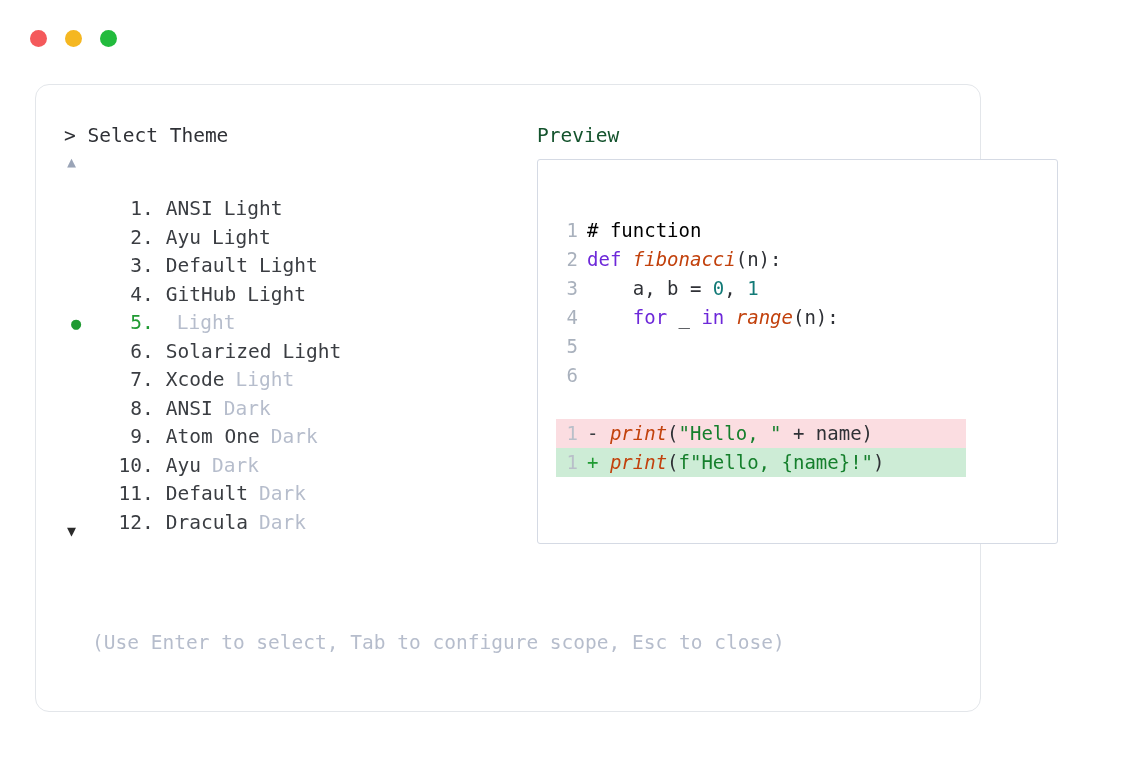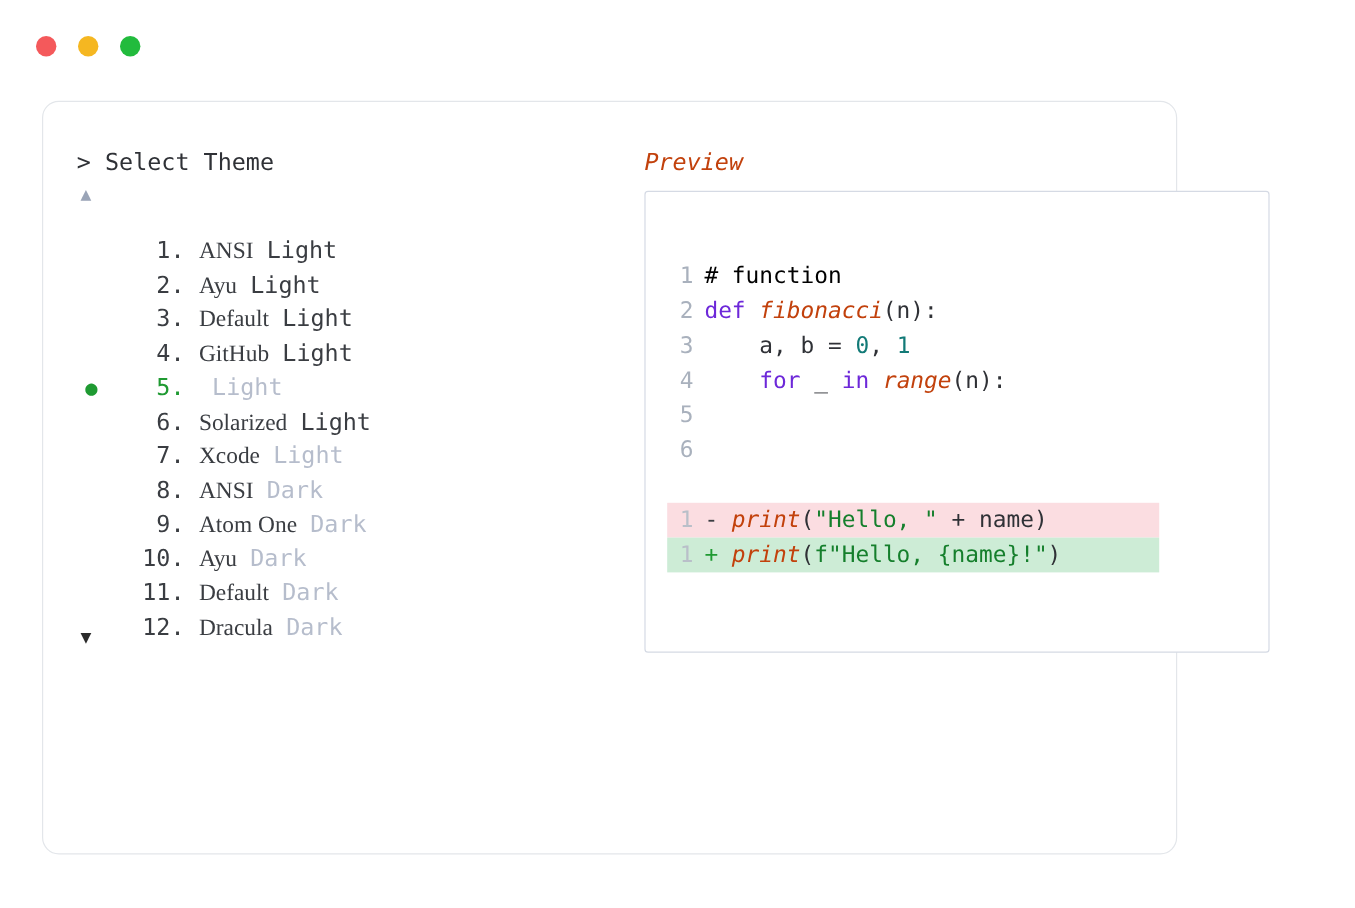--- a/index.html
+++ b/index.html
@@ -63,23 +63,22 @@
   .panel-heading {
     font-size: 19.5px;
     line-height: 30px;
     color: #2f3136;
     letter-spacing: 0px;
     white-space: pre;
   }
   .preview-heading {
     font-size: 19.5px;
     line-height: 30px;
-    color: #c2410c;
+    color: #14532d;
     padding-left: 3px;
-    font-style: italic;
   }
 
   
   .scroll-arrow {
     height: 22px;
     line-height: 22px;
     padding-left: 3px;
     font-size: 15px;
   }
   .arrow-up   { color: #9aa4b7; }
@@ -109,21 +108,21 @@
   .row-index {
     width: 46px;
     flex: none;
     text-align: right;
     color: #3a3d42;
   }
   .row-dot {
     color: #3a3d42;
     padding-right: 12px;
   }
-  .row-name  { color: #3a3d42; font-family: Liberation Serif, serif; }
+  .row-name  { color: #3a3d42; }
   .row-variant { padding-left: 11px; color: #3a3d42; margin-top: 17px; }
   .variant-muted { color: #b6bdcc; }
 
   .theme-row.selected .row-index,
   .theme-row.selected .row-dot,
   .theme-row.selected .row-name {
     color: #1f9a32;
   }
 
   
@@ -240,14 +239,15 @@
           <div class="code-gap"></div>
           <div>
               <div class="code-line diff-line diff-del"><span class="ln">1</span><span class="code-content"><span class="diff-mark-del">- </span><span class="tok-fn">print</span><span class="tok-plain">(</span><span class="tok-str">"Hello, "</span><span class="tok-plain"> + name)</span></span></div>
               <div class="code-line diff-line diff-add"><span class="ln">1</span><span class="code-content"><span class="diff-mark-add">+ </span><span class="tok-fn">print</span><span class="tok-plain">(</span><span class="tok-str">f"Hello, {name}!"</span><span class="tok-plain">)</span></span></div>
             </div>
         </div>
       </div>
 
     </div>
 
+    <div class="footer-hint">(Use Enter to select, Tab to configure scope, Esc to close)</div>
   </div>
 </div>
 
 </body></html>

